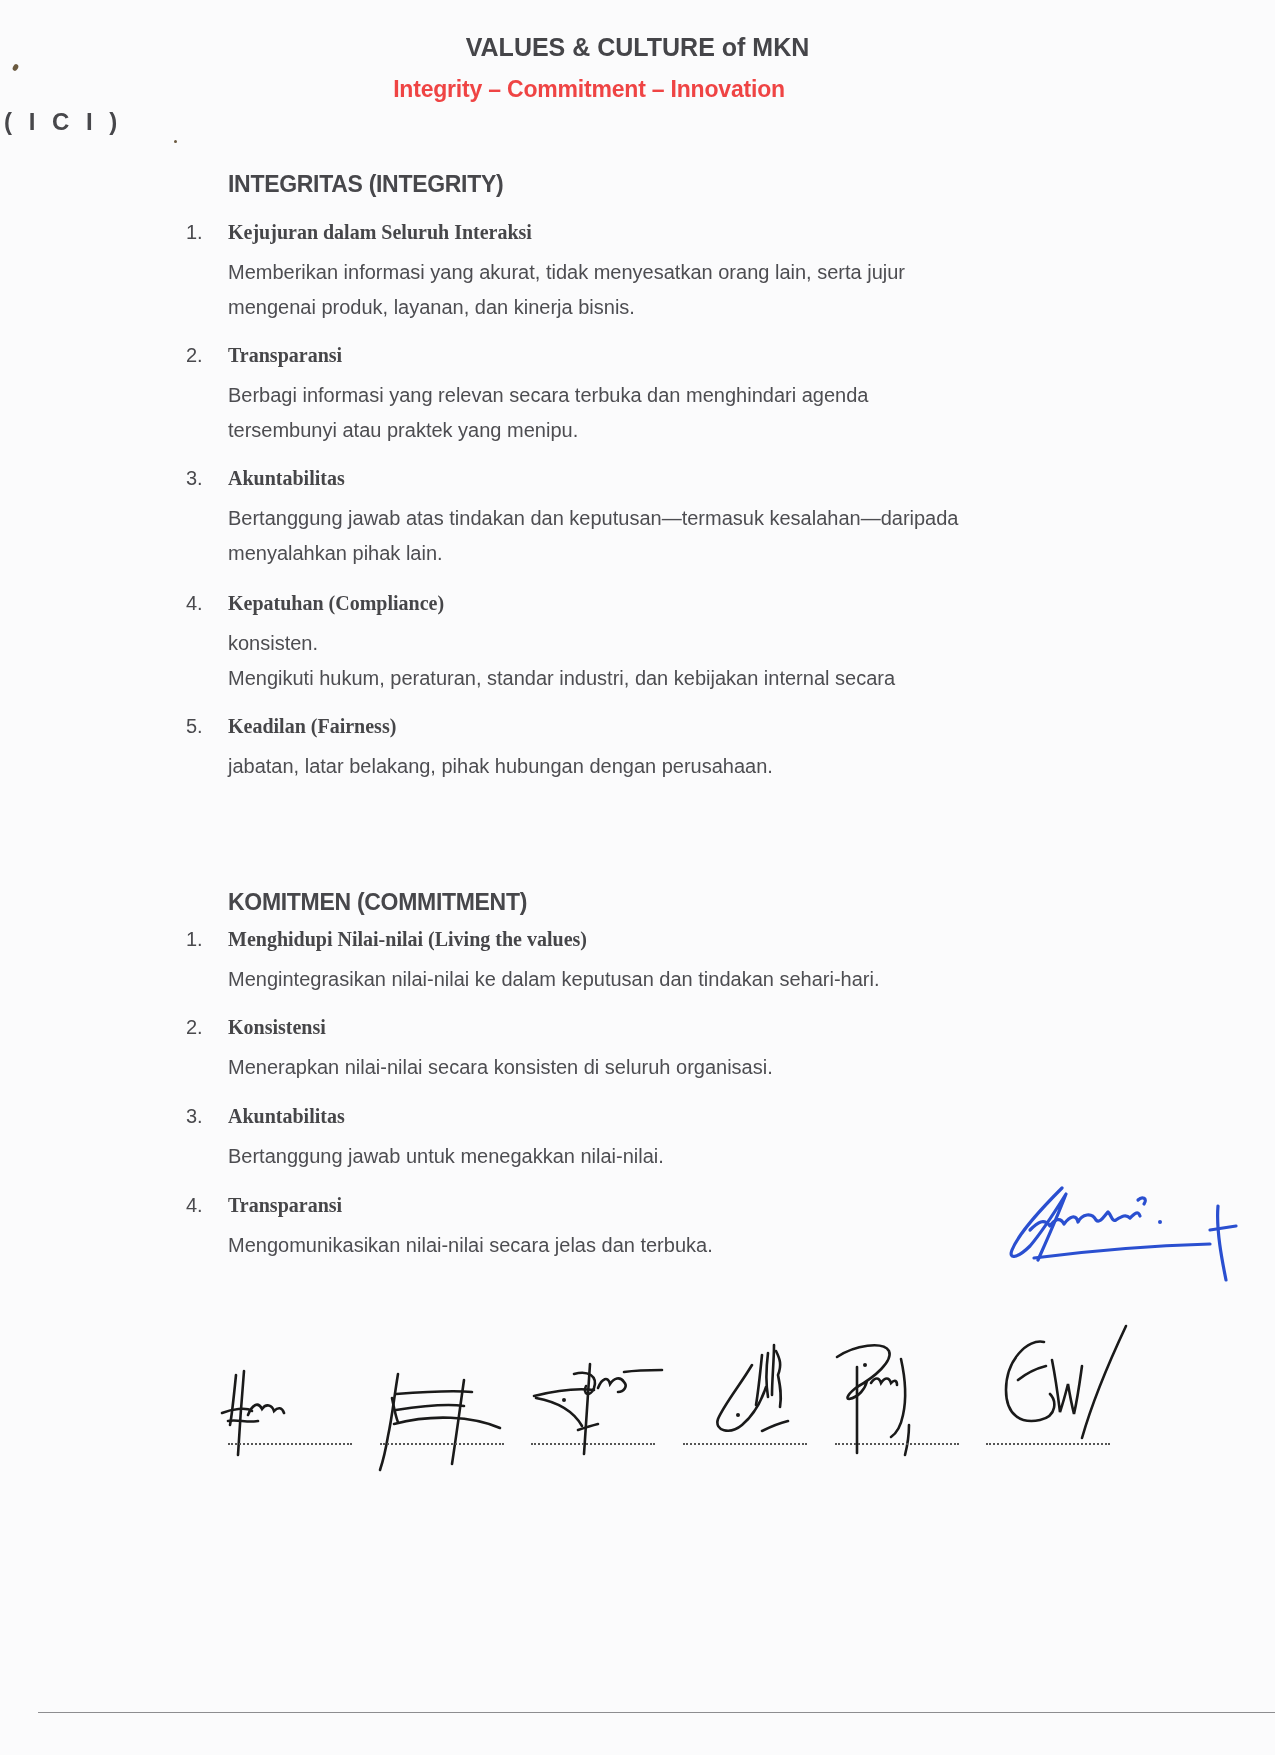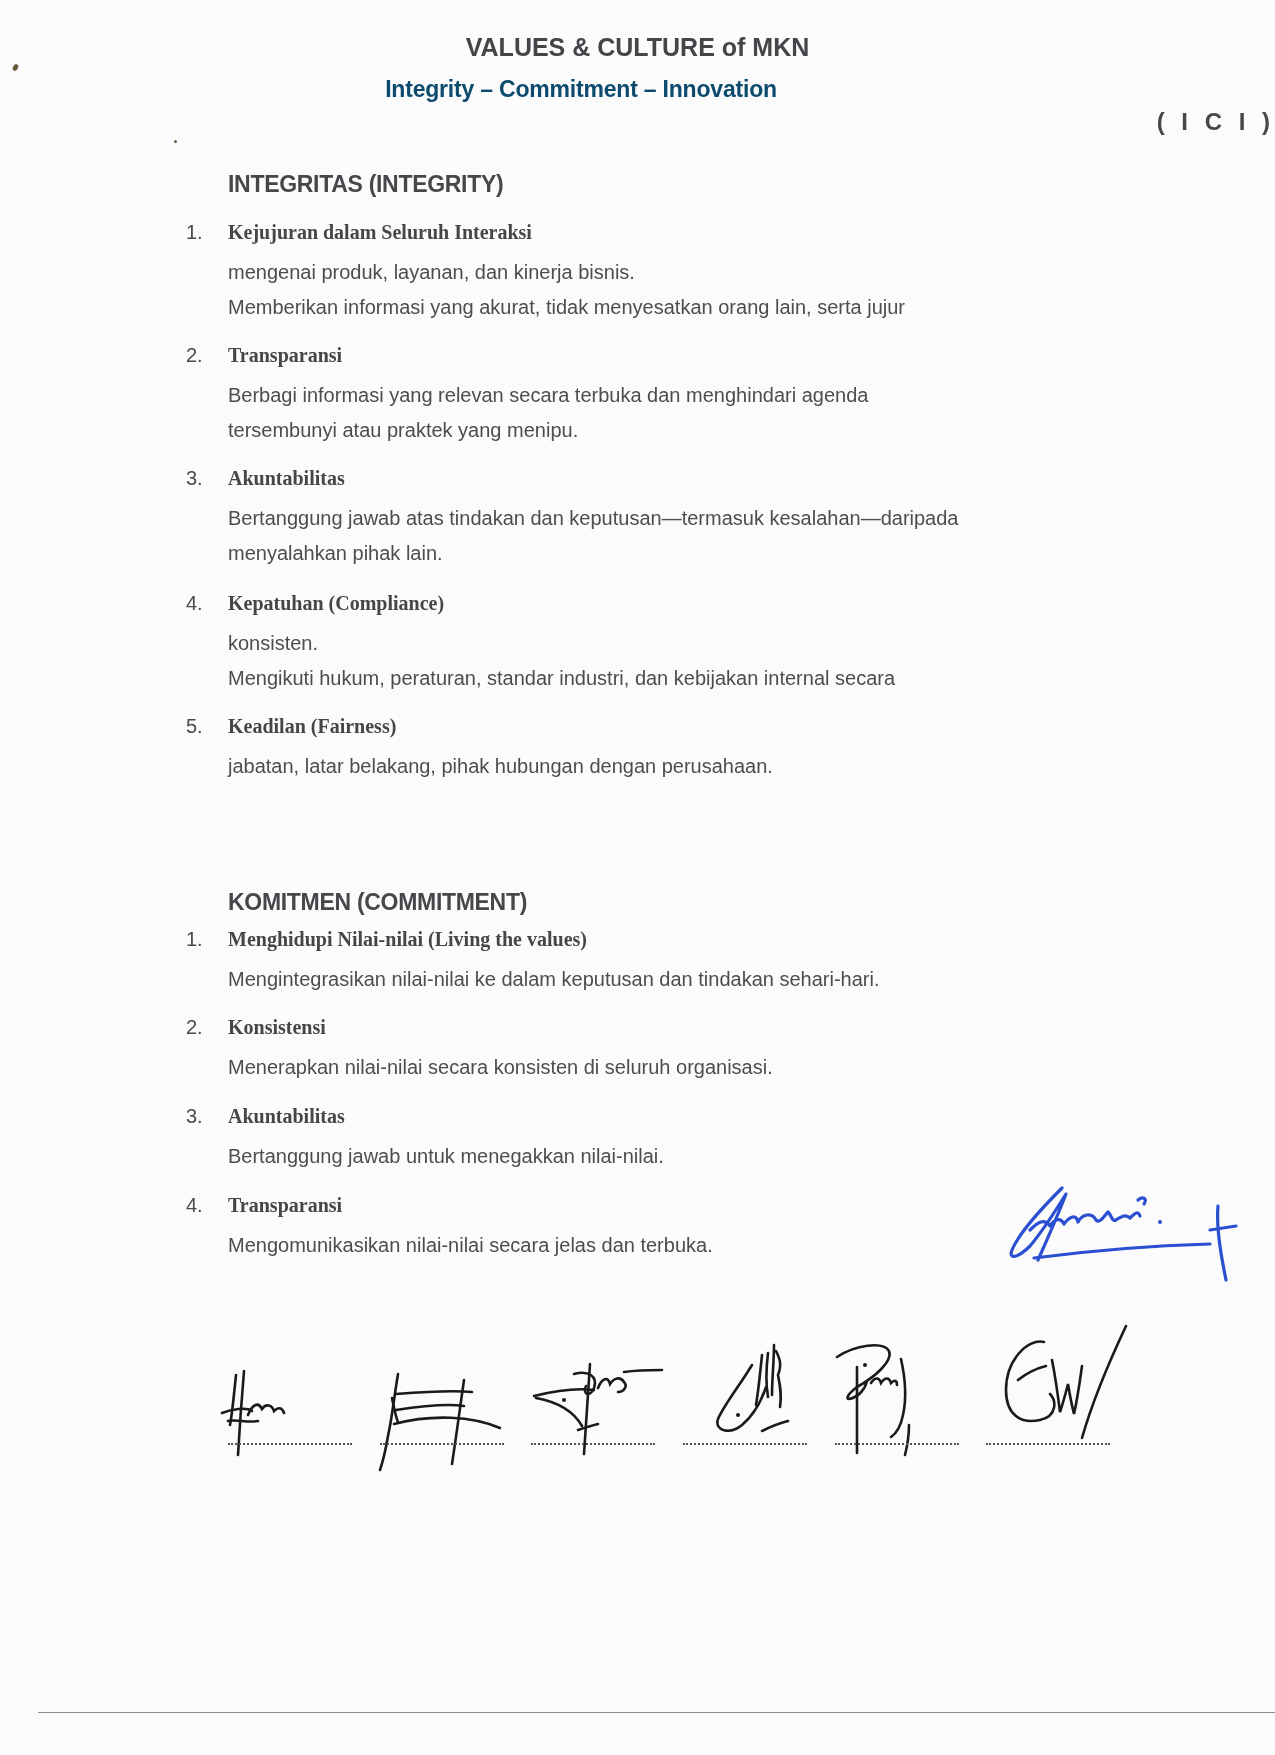--- a/index.html
+++ b/index.html
@@ -27,37 +27,37 @@
     left: 0; width: 1275px;
     text-align: center;
     font-size: 25px;
     font-weight: bold;
     color: #454549;
     letter-spacing: 0px;
   }
   .subtitle {
     position: absolute;
     top: 76px;
-    left: 0; width: 1162px;
+    left: 8px; width: 1162px;
     text-align: center;
     font-size: 23px;
     font-weight: bold;
-    color: #0c4a6e;
+    color: #ef4444;
     letter-spacing: -0.2px;
   }
   .abbr {
     position: absolute;
     top: 108px;
     left: 0; width: 1275px;
-    text-align: right;
+    text-align: left;
     font-size: 24px;
     font-weight: bold;
     color: #47474b;
     letter-spacing: 5px;
-    padding-left: 24px;
+    padding-left: 4px;
     box-sizing: border-box;
   }
   .section-heading {
     position: absolute;
     left: 228px;
     font-size: 23px;
     font-weight: bold;
     color: #47474b;
     letter-spacing: -0.3px;
   }
@@ -128,22 +128,22 @@
   <div class="title">VALUES &amp; CULTURE of MKN</div>
   <div class="subtitle">Integrity – Commitment – Innovation</div>
   <div class="abbr">( I C I )</div>
 
   <div class="section-heading" style="top:171px;">INTEGRITAS (INTEGRITY)</div>
 
   <div class="item" style="top:221px;">
     <span class="item-num">1.</span>
     <span class="item-title">Kejujuran dalam Seluruh Interaksi</span>
     <div class="item-desc">
+      <span>Memberikan informasi yang akurat, tidak menyesatkan orang lain, serta jujur</span>
       <span>mengenai produk, layanan, dan kinerja bisnis.</span>
-      <span>Memberikan informasi yang akurat, tidak menyesatkan orang lain, serta jujur</span>
     </div>
   </div>
 
   <div class="item" style="top:344px;">
     <span class="item-num">2.</span>
     <span class="item-title">Transparansi</span>
     <div class="item-desc">
       <span>Berbagi informasi yang relevan secara terbuka dan menghindari agenda</span>
       <span>tersembunyi atau praktek yang menipu.</span>
     </div>

